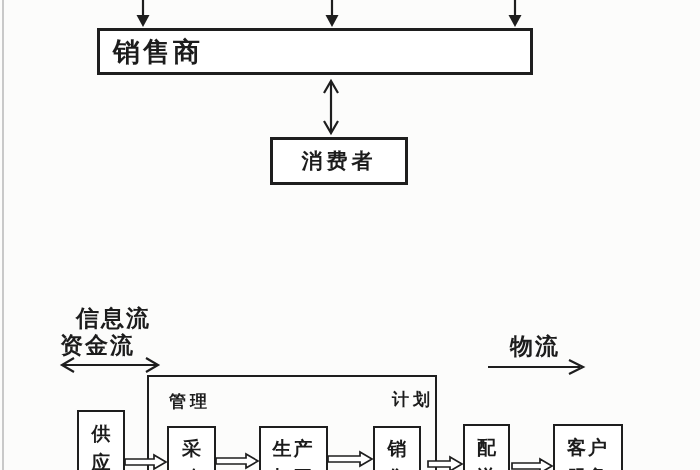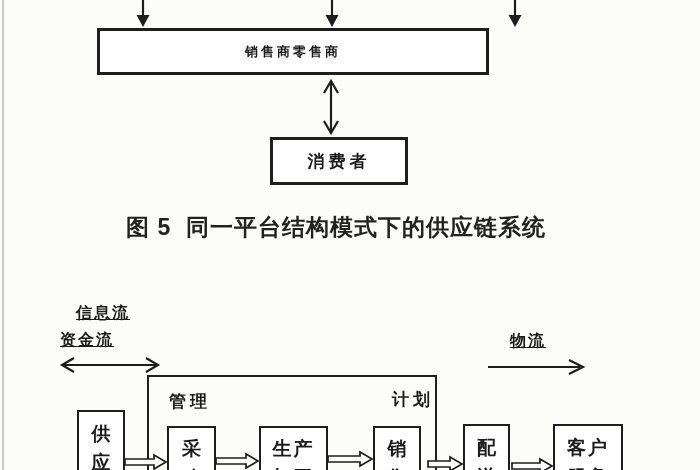--- a/index.html
+++ b/index.html
@@ -6,37 +6,37 @@
   #canvas{
     position:relative;width:700px;height:470px;overflow:hidden;
     background:#fcfcfb;
     font-family:"Liberation Sans","DejaVu Sans",sans-serif;
     color:#1c1c1c;
   }
   .scan-line{position:absolute;left:2px;top:0;width:2px;height:470px;background:#c9c9c9;}
   svg.overlay{position:absolute;left:0;top:0;pointer-events:none;}
   
   .wide-box{
-    position:absolute;left:97px;top:28px;width:392px;height:47px;
+    position:absolute;left:97px;top:28px;width:436px;height:47px;
     border:3px solid #1e1e1e;background:#fff;box-sizing:border-box;
-    display:flex;align-items:center;justify-content:center;
-    padding:0 13px;font-size:13px;font-weight:bold;letter-spacing:3px;
+    display:flex;align-items:center;justify-content:flex-start;
+    padding:0 13px;font-size:27px;font-weight:bold;letter-spacing:3px;
   }
   .consumer-box{
     position:absolute;left:270px;top:137px;width:138px;height:48px;
     border:3px solid #1e1e1e;background:#fff;box-sizing:border-box;
     display:flex;align-items:center;justify-content:center;
-    font-size:17px;font-weight:bold;letter-spacing:4px;
+    font-size:21px;font-weight:bold;letter-spacing:4px;
   }
   .caption{
     position:absolute;left:0;top:212px;width:672px;text-align:center;
     font-size:23px;font-weight:bold;letter-spacing:1px;white-space:pre;color:#222;
   }
   
-  .flow-label{position:absolute;font-size:16px;font-weight:600;letter-spacing:2px;text-decoration:underline;}
+  .flow-label{position:absolute;font-size:23px;font-weight:600;letter-spacing:2px;}
   .lbl-info{left:76px;top:303px;}
   .lbl-fund{left:60px;top:330px;}
   .lbl-logistics{left:510px;top:331px;text-align:center;}
   .bracket-label{position:absolute;font-size:17px;font-weight:700;letter-spacing:4px;}
   .lbl-manage{left:169px;top:390px;}
   .lbl-plan{left:392px;top:388px;}
   
   .node{
     position:absolute;border:2.5px solid #1e1e1e;background:#fff;box-sizing:border-box;
     display:flex;justify-content:center;
@@ -58,28 +58,26 @@
 </style>
 </head>
 <body>
 
 <div id="canvas">
 
   <div class="scan-line"></div>
 
   <div class="wide-box">
     <span>销售商</span>
-    <span>零售商</span>
   </div>
 
   <div class="consumer-box">
     <span>消费者</span>
   </div>
 
-  <div class="caption">图 5  同一平台结构模式下的供应链系统</div>
 
   <div class="flow-label lbl-info">信息流</div>
   <div class="flow-label lbl-fund">资金流</div>
   <div class="flow-label lbl-logistics">物流</div>
   <div class="bracket-label lbl-manage">管理</div>
   <div class="bracket-label lbl-plan">计划</div>
 
   <div class="node n-supplier">
     <span class="txt">供应</span>
   </div>

